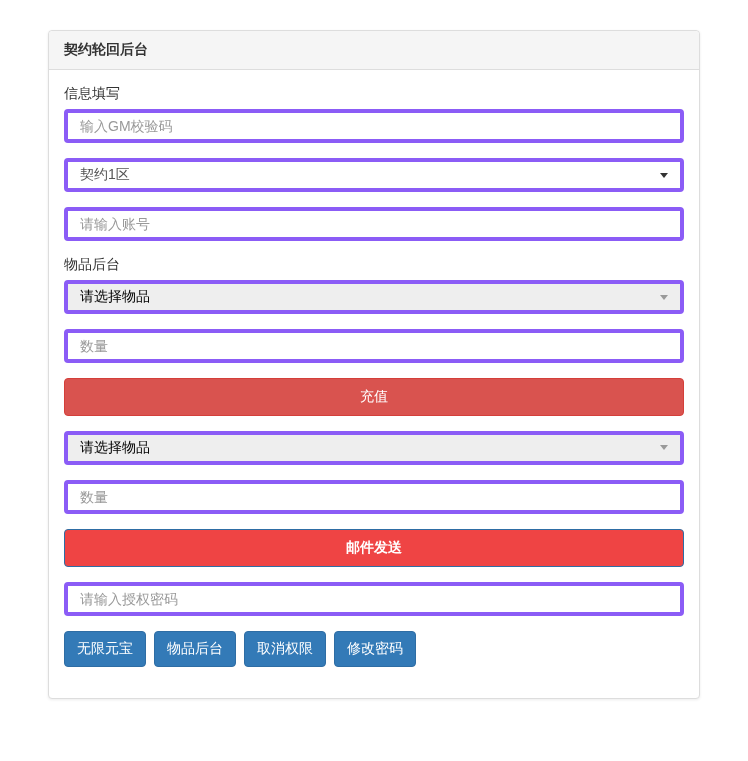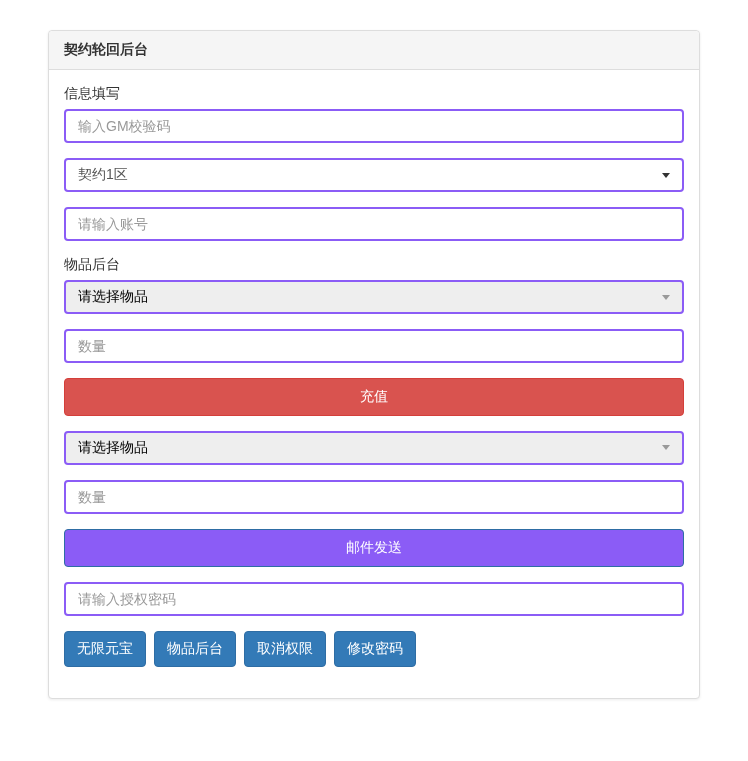--- a/index.html
+++ b/index.html
@@ -46,21 +46,21 @@
     }
     .form-control {
       display: block;
       width: 100%;
       height: 34px;
       padding: 6px 12px;
       font-size: 14px;
       line-height: 1.42857;
       color: #555;
       background: #fff;
-      border: 2px solid #8b5cf6;
+      border: 4px solid #8b5cf6;
       border-radius: 4px;
       margin-bottom: 15px;
       position: relative;
     }
     .form-control::placeholder {
       color: #999;
     }
     .form-select {
       display: flex;
       align-items: center;
@@ -93,22 +93,23 @@
       border-radius: 4px;
       cursor: pointer;
       margin-bottom: 15px;
       color: #fff;
     }
     .btn-danger {
       background: #d9534f;
       border-color: #d43f3a;
     }
     .btn-primary {
-      background: #8b5cf6;
+      background: #ef4444;
       border-color: #2e6da4;
+      font-weight: bold;
     }
     .btn-row {
       display: flex;
       gap: 8px;
       flex-wrap: wrap;
     }
     .btn-inline {
       display: inline-block;
       width: auto;
       padding: 7px 12px;

